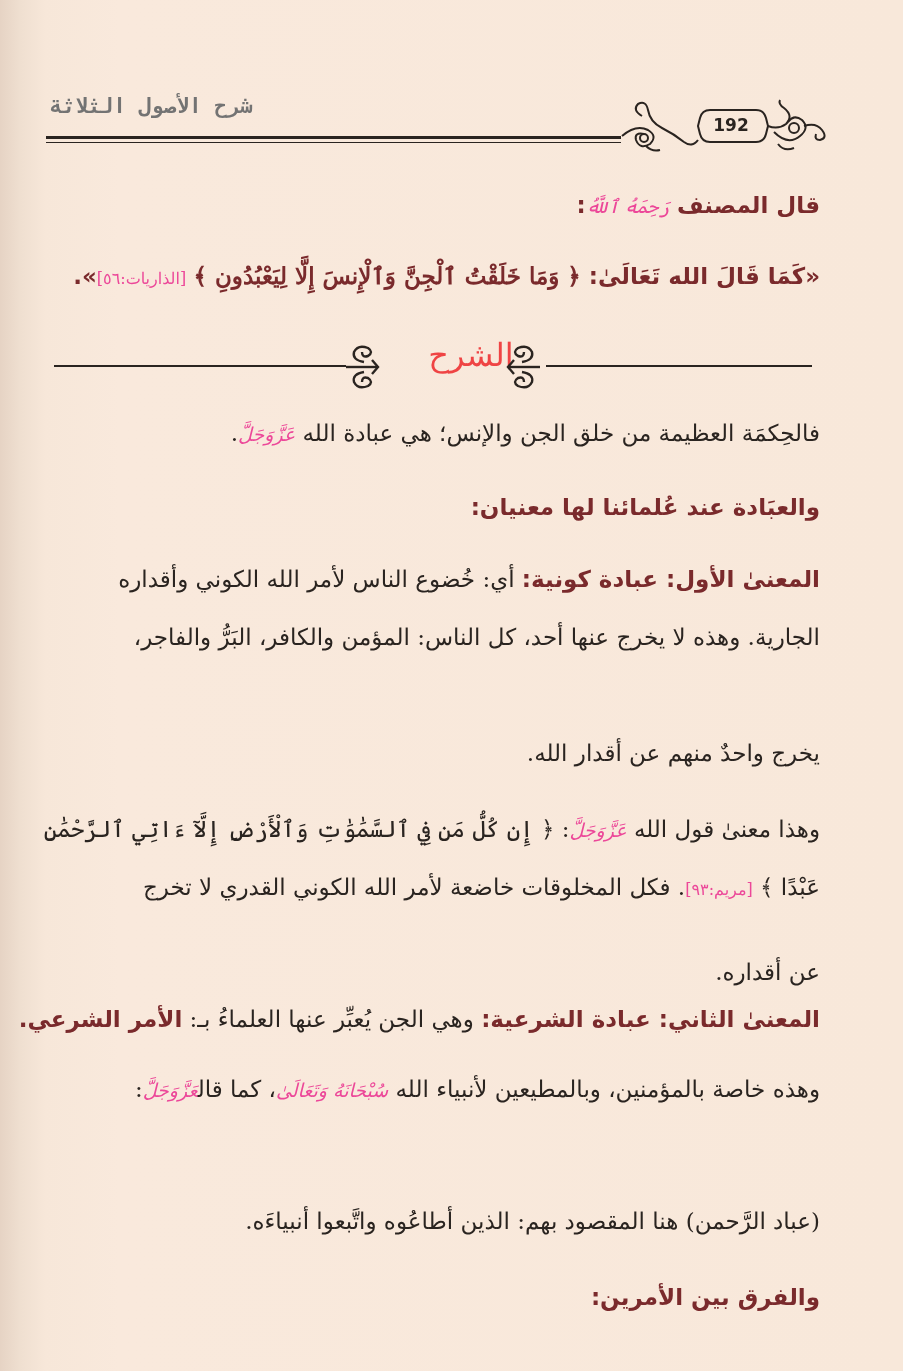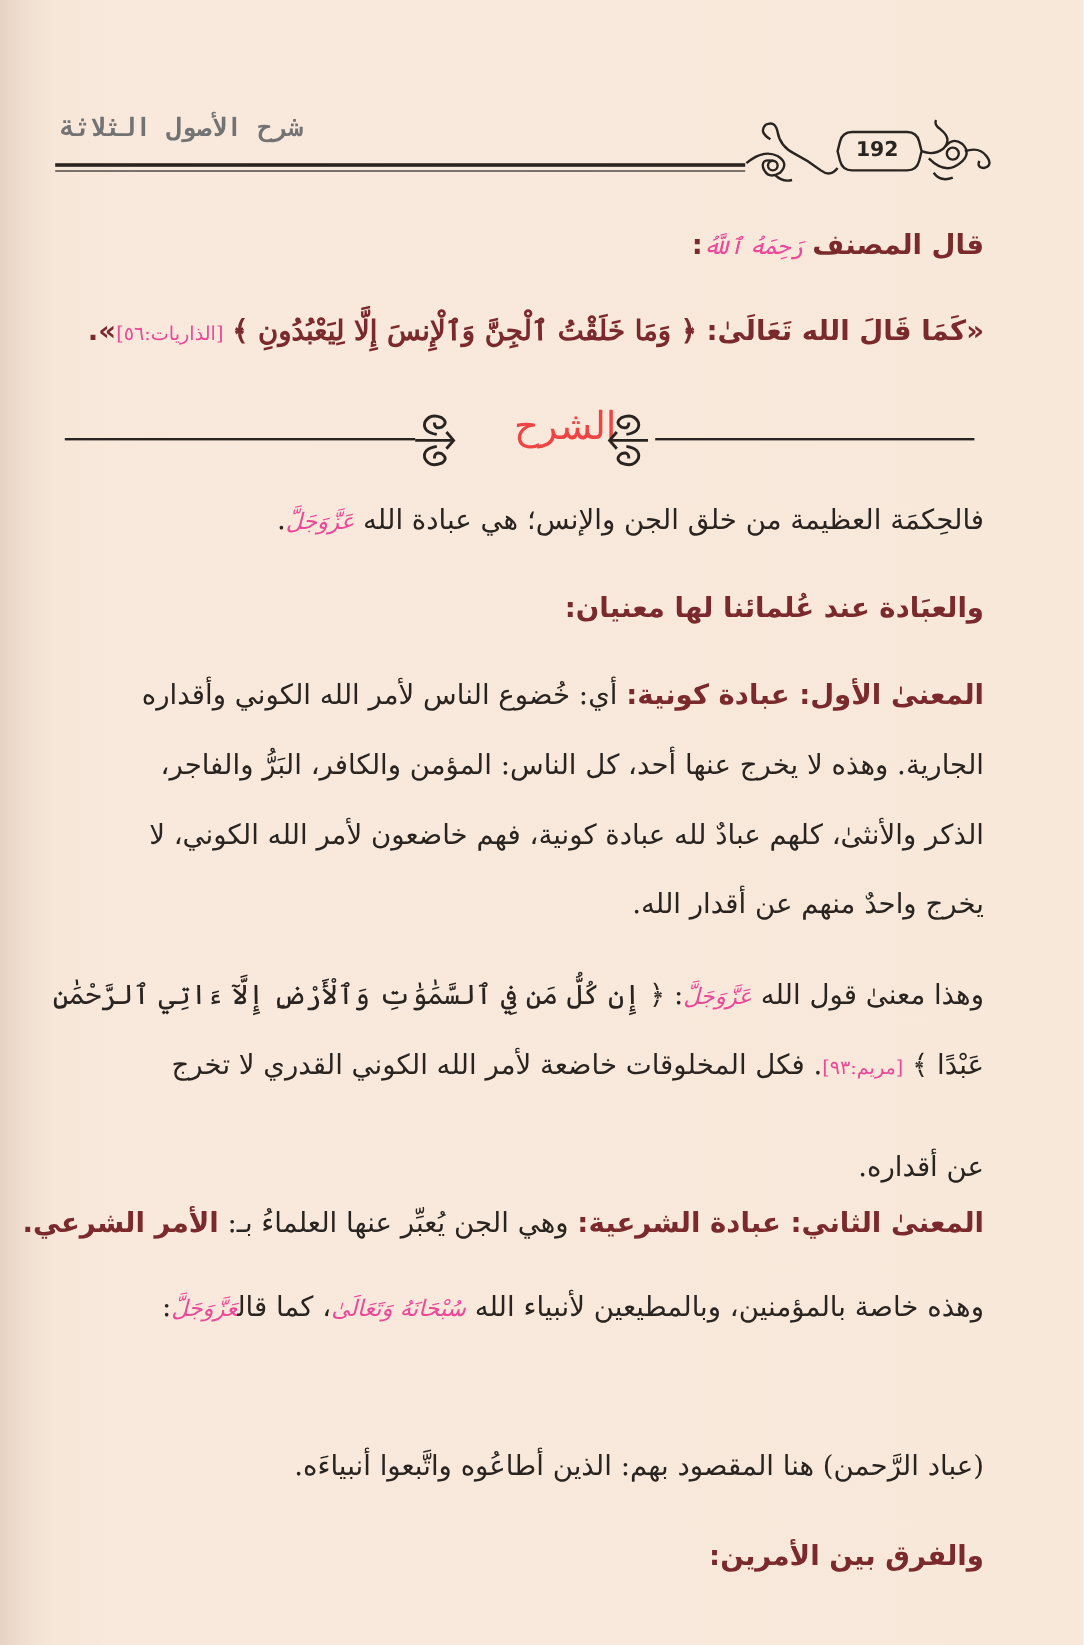--- a/index.html
+++ b/index.html
@@ -114,21 +114,20 @@
   <div class="line" style="top:420px;">
     <span>فالحِكمَة العظيمة من خلق الجن والإنس؛ هي عبادة الله </span><span class="honor">عَزَّوَجَلَّ</span><span>.</span>
   </div>
 
   <div class="line bold-red" style="top:494px;">والعبَادة عند عُلمائنا لها معنيان:</div>
 
   <div class="line" style="top:566px;">
     <span class="bold-red">المعنىٰ الأول: عبادة كونية:</span><span> أي: خُضوع الناس لأمر الله الكوني وأقداره</span>
   </div>
   <div class="line" style="top:624px;">الجارية. وهذه لا يخرج عنها أحد، كل الناس: المؤمن والكافر، البَرُّ والفاجر،</div>
-  <div class="line" style="top:682px;">الذكر والأنثىٰ، كلهم عبادٌ لله عبادة كونية، فهم خاضعون لأمر الله الكوني، لا</div>
   <div class="line" style="top:740px;">يخرج واحدٌ منهم عن أقدار الله.</div>
 
   <div class="line" style="top:816px;">
     <span>وهذا معنىٰ قول الله </span><span class="honor">عَزَّوَجَلَّ</span><span class="quran">: ﴿ إِن كُلُّ مَن فِي ٱلسَّمَٰوَٰتِ وَٱلْأَرْضِ إِلَّآ ءَاتِي ٱلرَّحْمَٰنِ</span>
   </div>
   <div class="line" style="top:874px;">
     <span class="quran">عَبْدًا ﴾ </span><span class="ref">[مريم:٩٣]</span><span>. فكل المخلوقات خاضعة لأمر الله الكوني القدري لا تخرج</span>
   </div>
   <div class="line" style="top:959px;">عن أقداره.</div>
 

